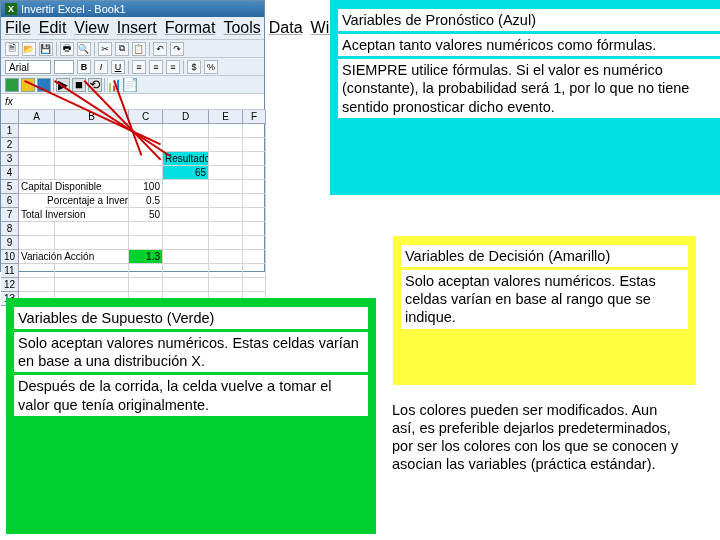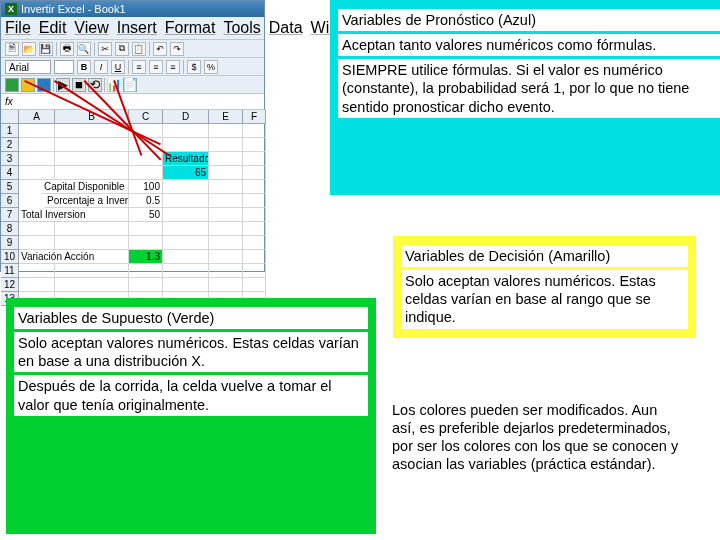--- a/index.html
+++ b/index.html
@@ -273,21 +273,21 @@
       <div></div>
       <div></div>
       <div class="hdr">4</div>
       <div></div>
       <div></div>
       <div></div>
       <div class="cyan num">65</div>
       <div></div>
       <div></div>
       <div class="hdr">5</div>
-      <div style="grid-column: span 2; margin-left: 23px;">Capital Disponible</div>
+      <div style="grid-column: span 2;">Capital Disponible</div>
       <div class="num">100</div>
       <div></div>
       <div></div>
       <div></div>
       <div class="hdr">6</div>
       <div style="grid-column: span 2; margin-left: 26px;">Porcentaje a Invertir</div>
       <div class="num">0.5</div>
       <div></div>
       <div></div>
       <div></div>
@@ -345,21 +345,21 @@
 <div class="red-line" style="left:55px; top:80px; width:138px; transform:rotate(33deg);"></div>
 <div class="red-line" style="left:85px; top:80px; width:110px; transform:rotate(46deg);"></div>
 <div class="red-line" style="left:115px; top:80px; width:80px; transform:rotate(70deg);"></div>
 
 <div class="box box-cyan" style="left:330px; top:0; width:405px; height:195px;">
   <div class="inner box-h">Variables de Pronóstico (Azul)</div>
   <div class="inner">Aceptan tanto valores numéricos como fórmulas.</div>
   <div class="inner">SIEMPRE utilice fórmulas. Si el valor es numérico (constante), la probabilidad será 1, por lo que no tiene sentido pronosticar dicho evento.</div>
 </div>
 
-<div class="box box-yellow" style="left:393px; top:236px; width:303px; height:102px;">
+<div class="box box-yellow" style="left:393px; top:236px; width:303px; height:149px;">
   <div class="inner box-h">Variables de Decisión (Amarillo)</div>
   <div class="inner">Solo aceptan valores numéricos. Estas celdas varían en base al rango que se indique.</div>
 </div>
 
 <div class="box box-green" style="left:6px; top:298px; width:370px; height:236px;">
   <div class="inner box-h">Variables de Supuesto (Verde)</div>
   <div class="inner">Solo aceptan valores numéricos. Estas celdas varían en base a una distribución X.</div>
   <div class="inner">Después de la corrida, la celda vuelve a tomar el valor que tenía originalmente.</div>
 </div>
 

